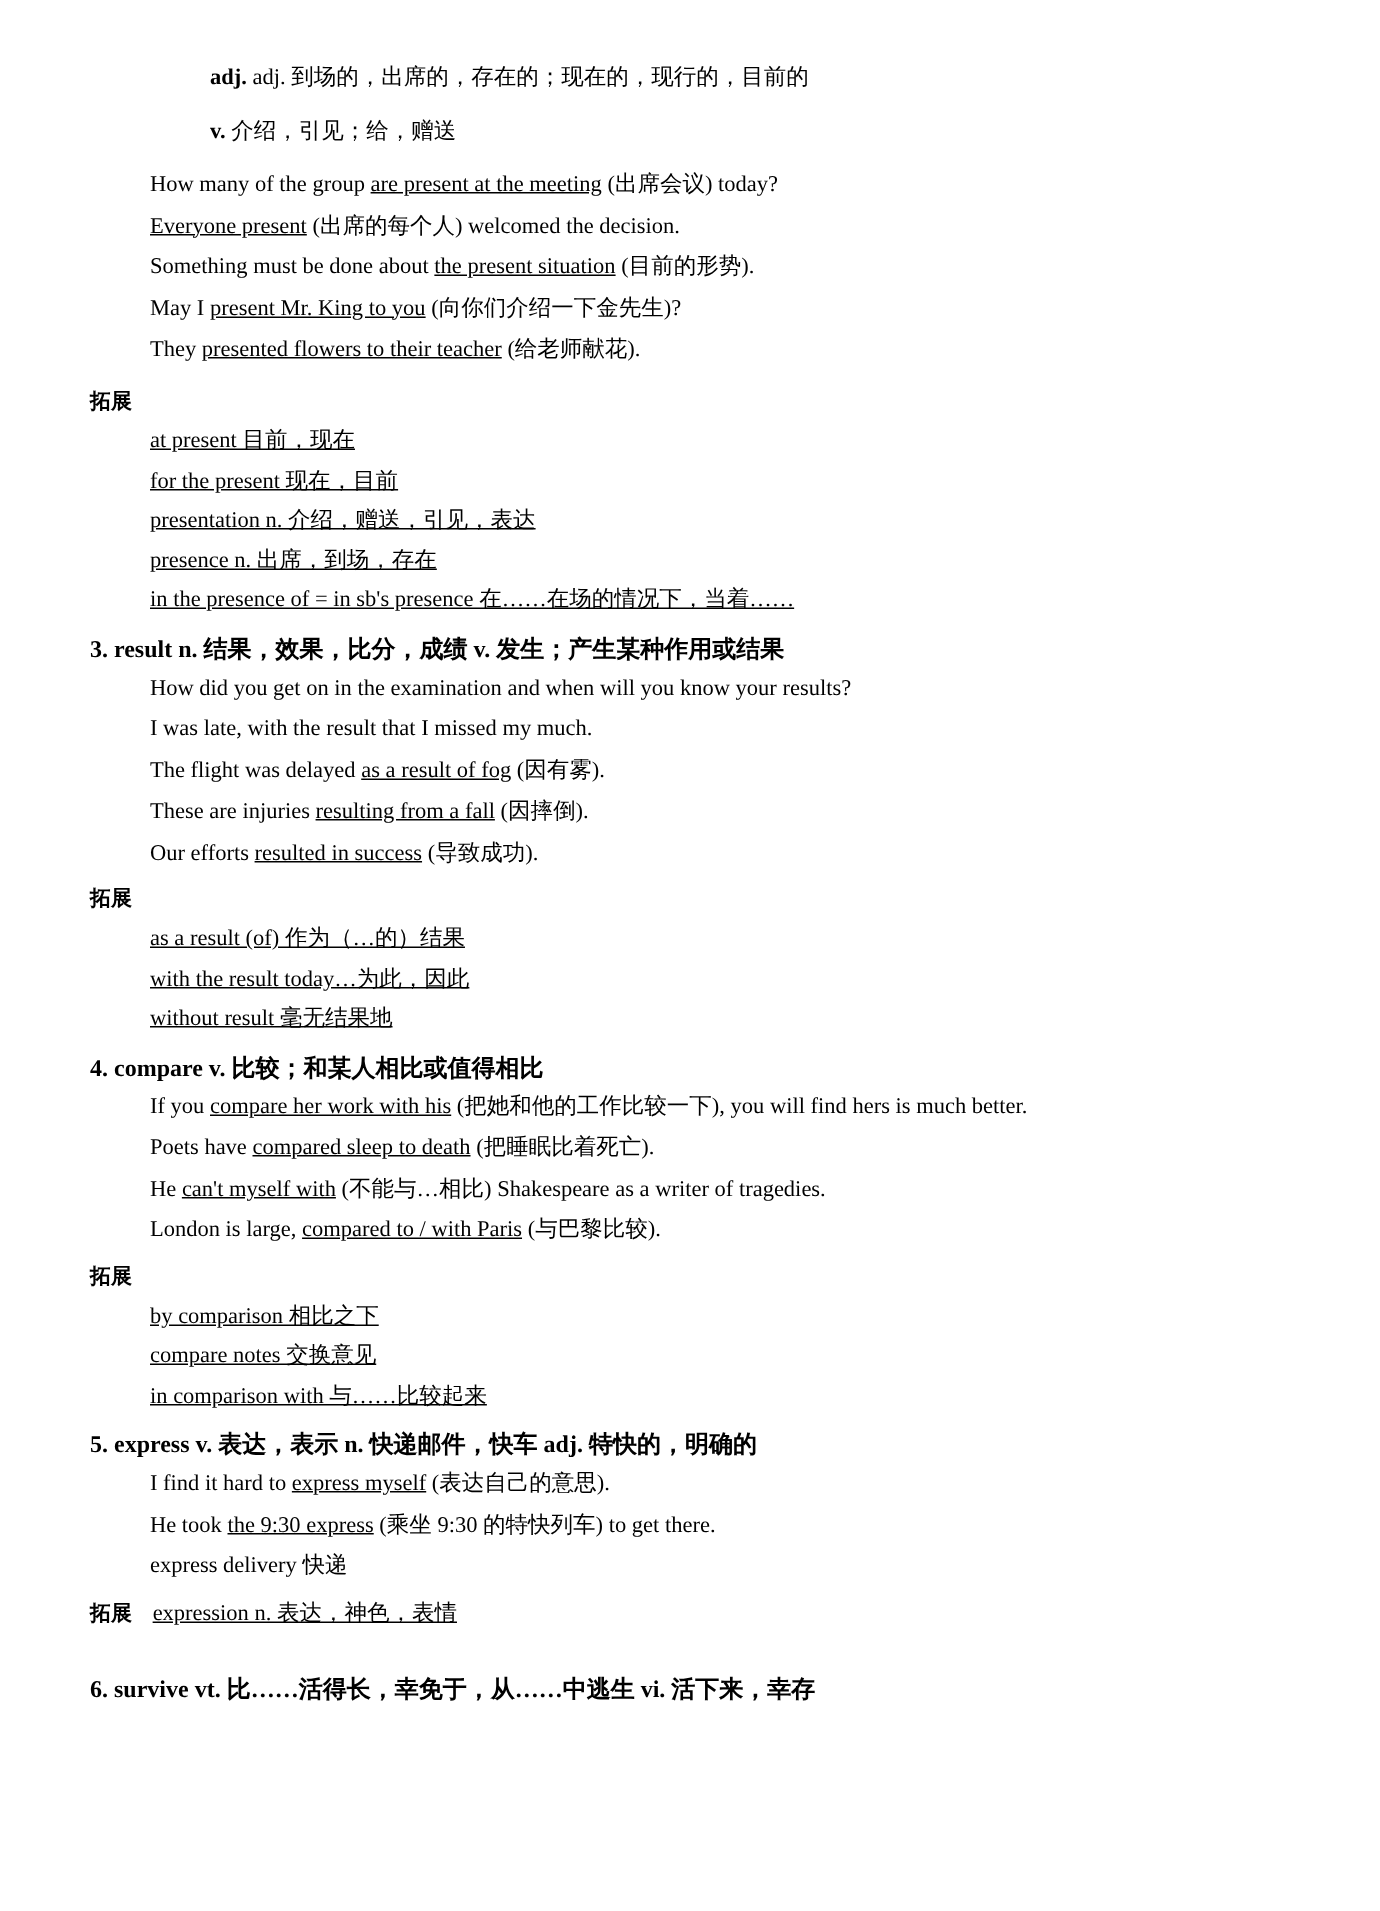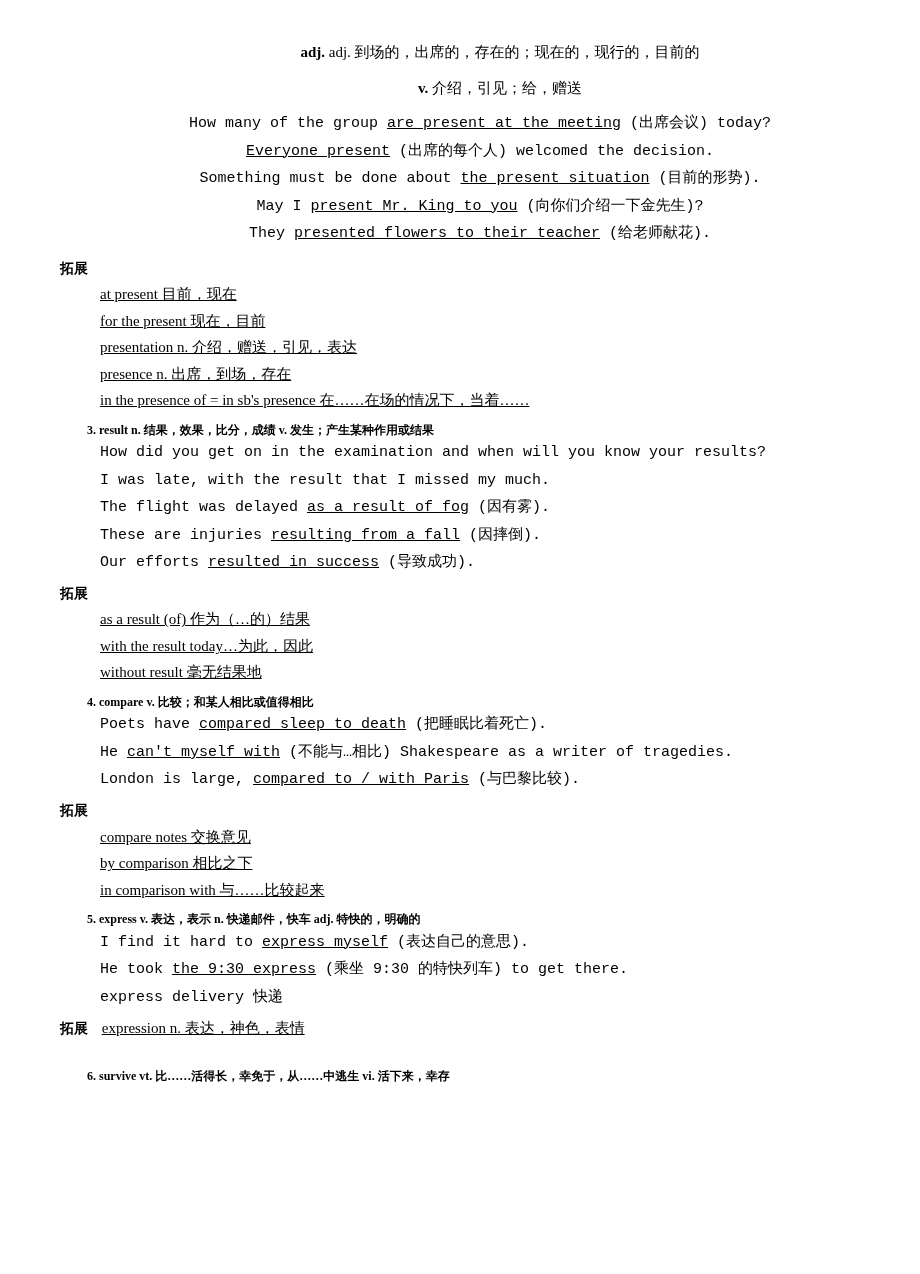--- a/index.html
+++ b/index.html
@@ -12,32 +12,30 @@
       font-family: "Times New Roman", Times, serif;
       font-size: 15px;
       color: #000;
       width: 920px;
       min-height: 1274px;
       padding: 40px 60px 40px 60px;
       line-height: 1.7;
     }
     .entry-block {
       margin-bottom: 10px;
-      text-align: center;
     }
     .line {
       display: block;
       margin-bottom: 2px;
     }
     .indent1 {
       padding-left: 80px;
     }
     .indent2 {
       padding-left: 40px;
-      font-family: Liberation Mono, monospace;
     }
     .bold {
       font-weight: bold;
     }
     u {
       text-decoration: underline;
     }
     .expand-section {
       margin: 6px 0 6px 0;
     }
@@ -50,22 +48,21 @@
       padding-left: 40px;
       display: block;
       margin-bottom: 1px;
       text-decoration: underline;
     }
     .word-entry {
       margin-bottom: 6px;
     }
     .word-entry-header {
       font-weight: bold;
-      font-size: 12px;
-      margin-left: 27px;
+      font-size: 16px;
     }
   </style>
 </head>
 <body>
 
 <div>
 
   <div class="entry-block indent1">
     <span class="bold">adj.</span>
     <span>adj.  到场的，出席的，存在的；现在的，现行的，目前的</span>
@@ -121,30 +118,31 @@
     <div class="expand-item">as a result (of)   作为（…的）结果</div>
     <div class="expand-item">with the result today…为此，因此</div>
     <div class="expand-item">without result  毫无结果地</div>
   </div>
 
   <div class="word-entry">
     <div class="word-entry-header">
       4. compare   v. 比较；和某人相比或值得相比
     </div>
     <div class="indent2">
+      <div class="line">If you <u>compare her work with his</u> (把她和他的工作比较一下), you will find hers is much better.</div>
       <div class="line">Poets have <u>compared sleep to death</u> (把睡眠比着死亡).</div>
       <div class="line">He <u>can't myself with</u> (不能与…相比) Shakespeare as a writer of tragedies.</div>
       <div class="line">London is large, <u>compared to / with Paris</u> (与巴黎比较).</div>
     </div>
   </div>
 
   <div class="expand-section">
     <div class="expand-title">拓展</div>
+    <div class="expand-item">by comparison 相比之下</div>
     <div class="expand-item">compare notes  交换意见</div>
-    <div class="expand-item">by comparison 相比之下</div>
     <div class="expand-item">in comparison with 与……比较起来</div>
   </div>
 
   <div class="word-entry">
     <div class="word-entry-header">
       5. express   v. 表达，表示  n. 快递邮件，快车   <span class="bold">adj.</span> 特快的，明确的
     </div>
     <div class="indent2">
       <div class="line">I find it hard to <u>express myself</u> (表达自己的意思).</div>
       <div class="line">He took <u>the 9:30 express</u> (乘坐 9:30 的特快列车) to get there.</div>

